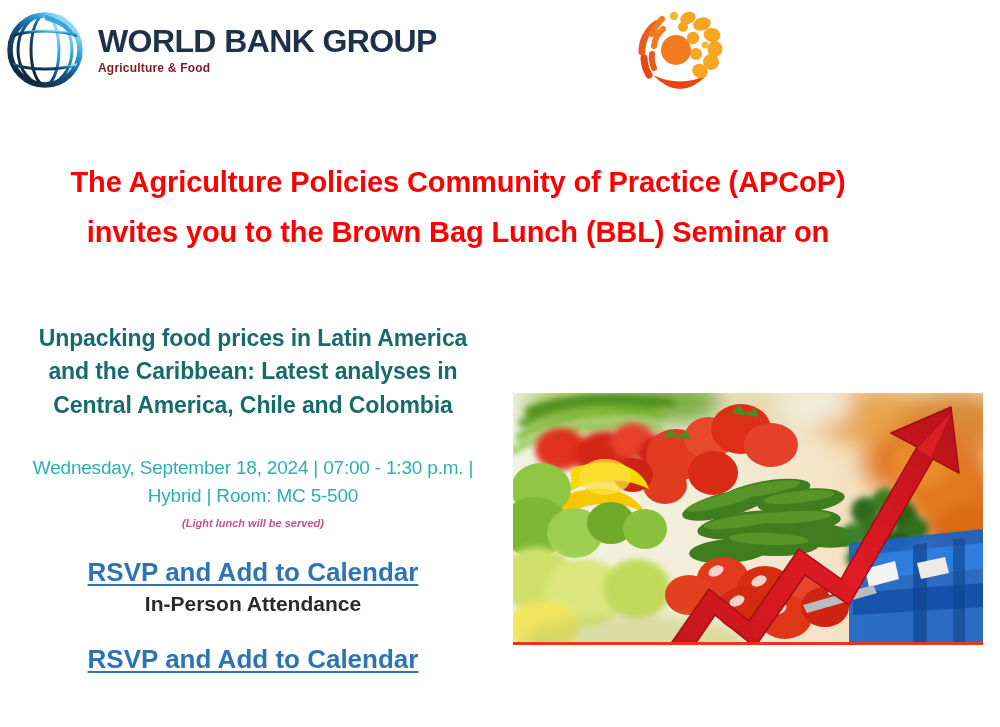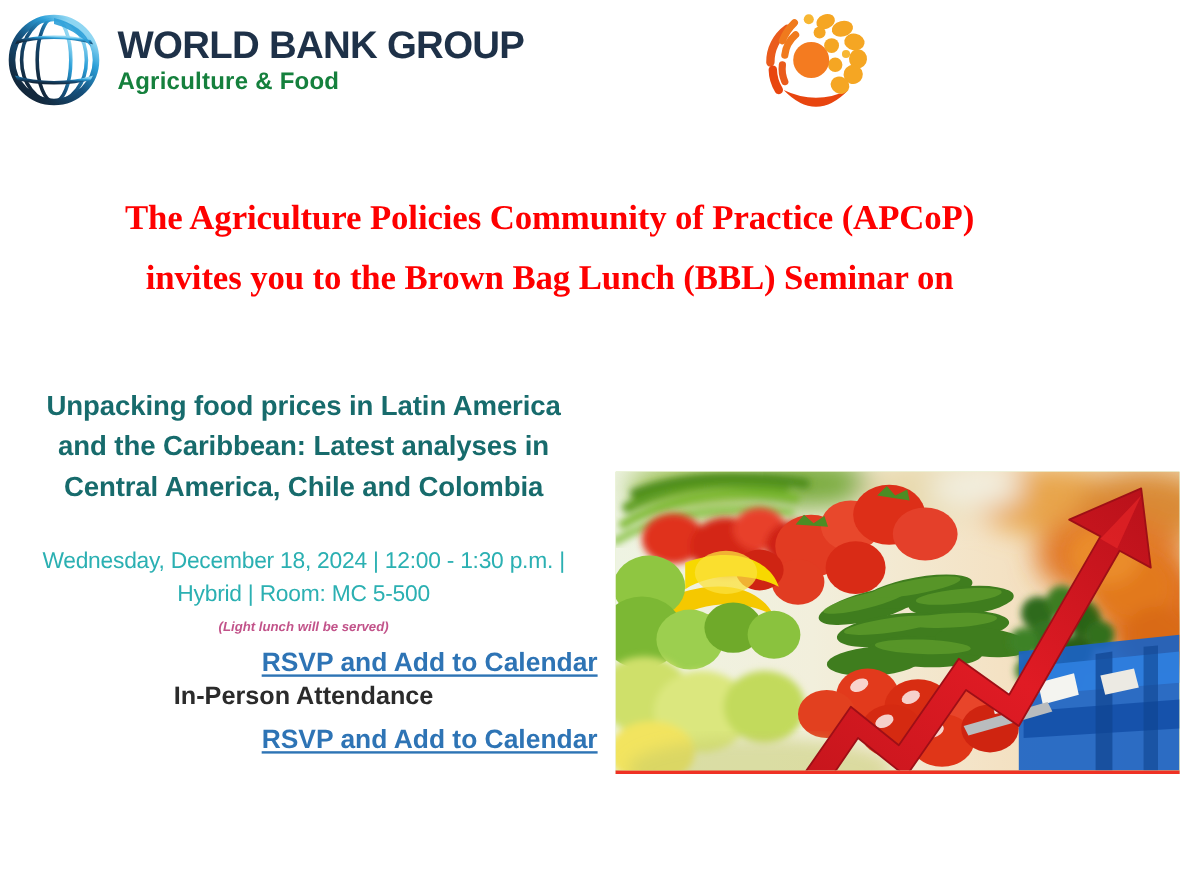--- a/index.html
+++ b/index.html
@@ -37,23 +37,23 @@
     font-weight: bold;
     font-size: 32px;
     letter-spacing: -0.6px;
     color: #1e3148;
     line-height: 1.05;
     white-space: nowrap;
   }
   .wb-sub {
     font-family: "Liberation Sans", sans-serif;
     font-weight: bold;
-    font-size: 20px;
+    font-size: 12px;
     letter-spacing: 0.2px;
-    color: #15803d;
+    color: #7f1d1d;
     line-height: 1.1;
     margin-top: 3px;
     white-space: nowrap;
   }
 
   .fs-logo {
     position: absolute;
     left: 626px; top: 2px;
     display: flex;
     align-items: flex-start;
@@ -79,21 +79,21 @@
     letter-spacing: -0.5px;
   }
 
   
   .invite {
     position: absolute;
     left: 0; top: 158px;
     width: 916px;
     text-align: center;
     color: #fe0000;
-    font-family: Liberation Serif, serif;
+    font-family: Liberation Sans, sans-serif;
     font-weight: bold;
     font-size: 29px;
     line-height: 1.72;
     letter-spacing: -0.1px;
   }
 
   
   .left-col {
     position: absolute;
     left: 8px; top: 322px;
@@ -122,30 +122,29 @@
     margin-top: 7px;
     color: #c2538a;
     font-family: "Liberation Sans", sans-serif;
     font-style: italic;
     font-weight: bold;
     font-size: 11px;
     line-height: 1.3;
   }
   .rsvp-link {
     display: block;
-    margin-top: 8px;
+    margin-top: 26px;
     color: #2e74b5;
     font-family: "Liberation Sans", sans-serif;
     font-weight: bold;
-    font-size: 22px;
+    font-size: 26px;
     line-height: 1.25;
     text-decoration: underline;
     text-underline-offset: 3px;
     cursor: pointer;
-    text-align: right;
   }
   .attend-label {
     display: block;
     margin-top: 1px;
     color: #2b2b2b;
     font-family: Liberation Sans, sans-serif;
     font-weight: bold;
     font-size: 21px;
     line-height: 1.3;
   }
@@ -237,21 +236,21 @@
 </div>
 
 <div class="invite">
   <div>The Agriculture Policies Community of Practice (APCoP)</div>
   <div>invites you to the Brown Bag Lunch (BBL) Seminar on</div>
 </div>
 
 <div class="left-col">
   <div class="seminar-title">Unpacking food prices in Latin America and the Caribbean: Latest analyses in Central America, Chile and Colombia</div>
 
-  <div class="when-line">Wednesday, December 18, 2024 | 12:00 - 1:30 p.m. | Hybrid | Room:  MC 5-500</div>
+  <div class="when-line">Wednesday, September 18, 2024 | 07:00 - 1:30 p.m. | Hybrid | Room:  MC 5-500</div>
 
   <div class="lunch-note">(Light lunch will be served)</div>
 
   <a class="rsvp-link" href="#">RSVP and Add to Calendar</a>
   <span class="attend-label">In-Person Attendance</span>
 
   <a class="rsvp-link" href="#">RSVP and Add to Calendar</a>
 </div>
 
 <div class="photo-wrap">

